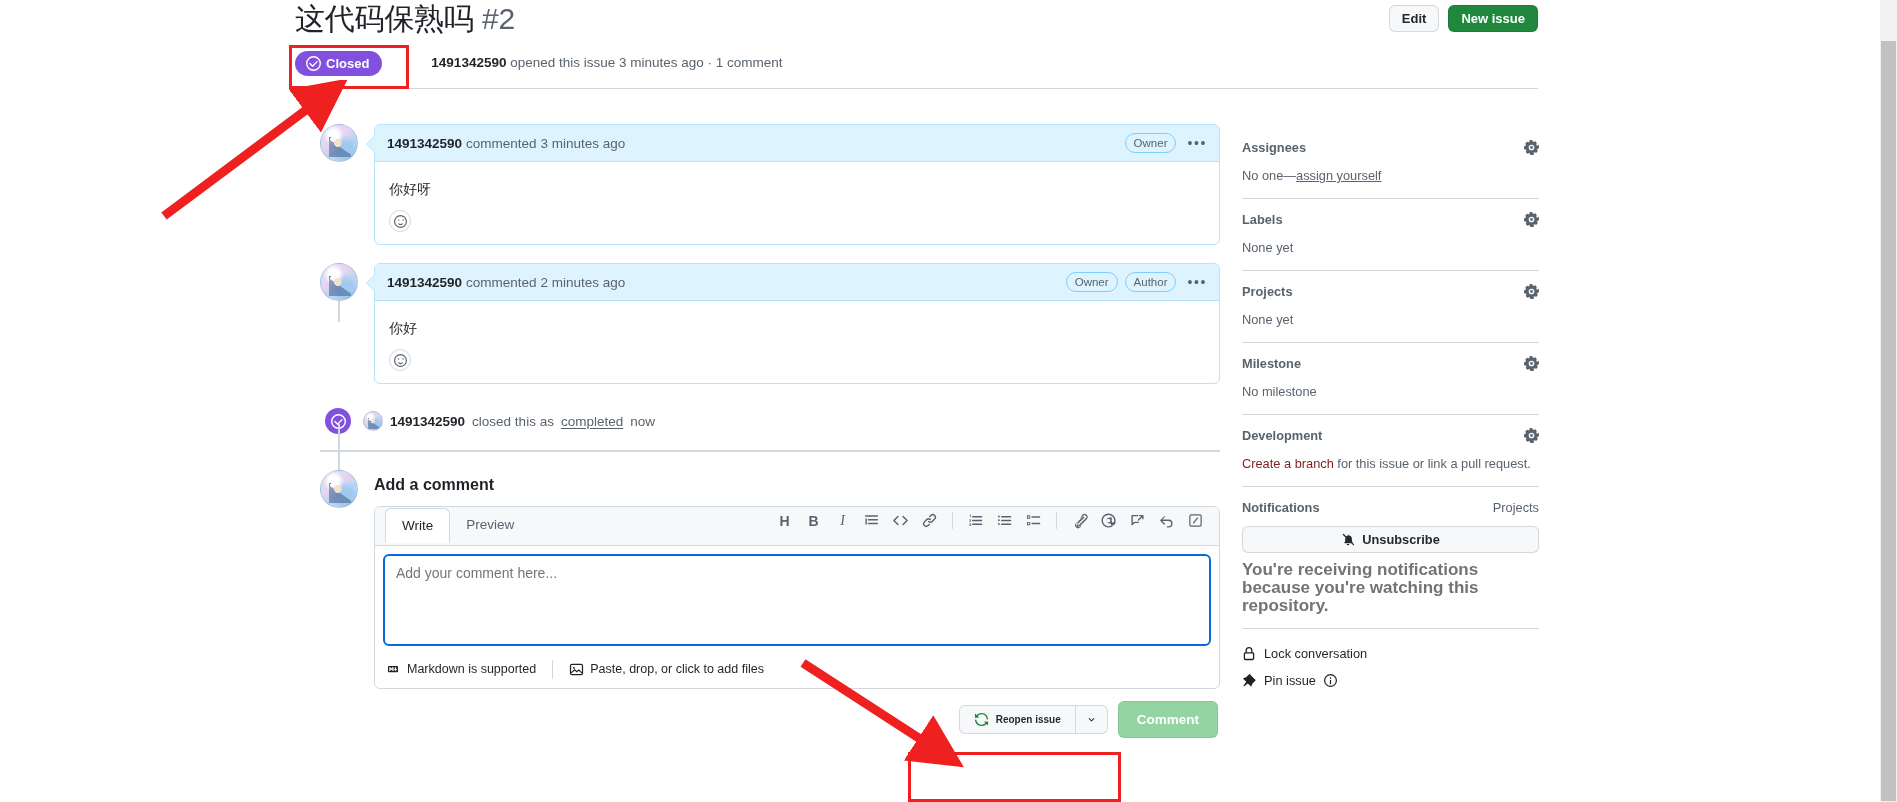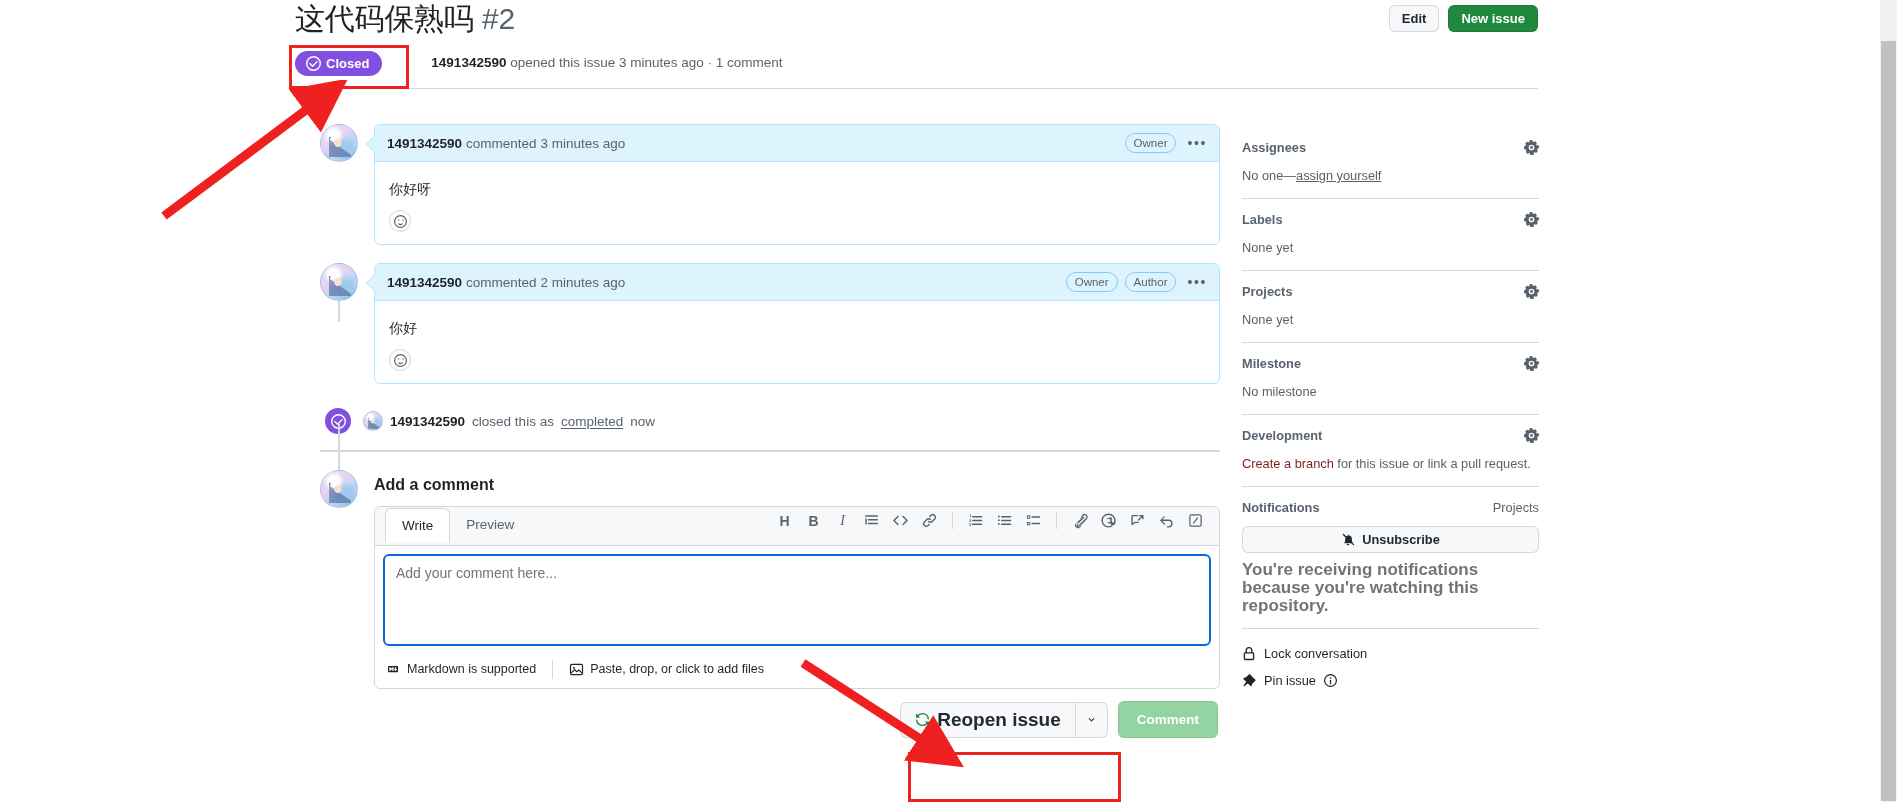--- a/index.html
+++ b/index.html
@@ -367,21 +367,21 @@
     border-radius: 6px;
     border: 1px solid rgba(31,35,40,0.15);
     background: #f6f8fa;
     overflow: hidden;
   }
   .split-main {
     display: inline-flex;
     align-items: center;
     gap: 7px;
     padding: 6px 14px;
-    font-size: 19px;
+    font-size: 10px;
     font-weight: 600;
     color: #24292f;
     cursor: pointer;
   }
   .split-caret {
     border-left: 1px solid rgba(31,35,40,0.15);
     padding: 6px 10px;
     display: inline-flex;
     align-items: center;
     cursor: pointer;

